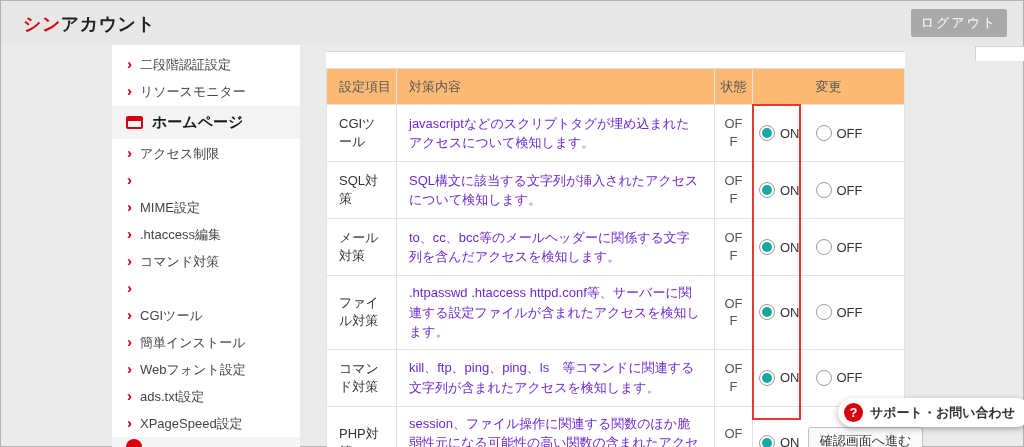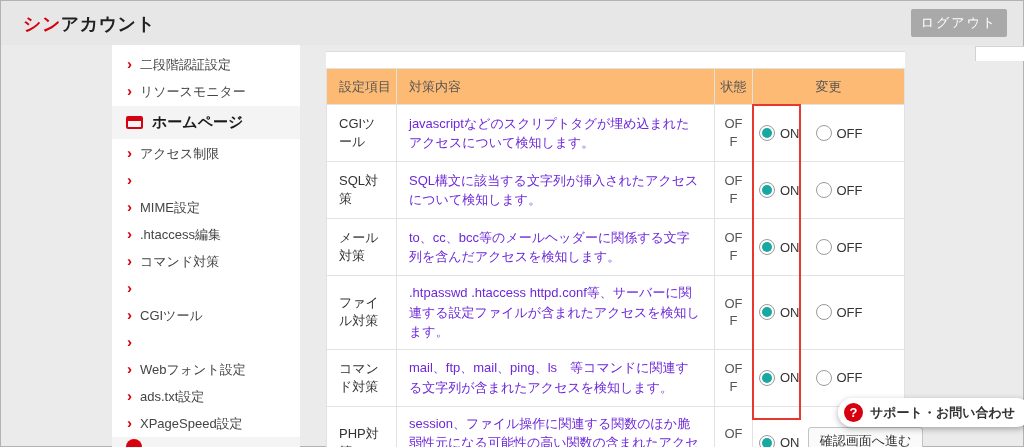--- a/index.html
+++ b/index.html
@@ -133,20 +133,21 @@
         <span class="chev">›</span>
       </div>
 
       <div class="side-item">
         <span class="chev">›</span>
         <span>CGIツール</span>
       </div>
 
       <div class="side-item">
         <span class="chev">›</span>
+        <span>簡単インストール</span>
       </div>
 
       <div class="side-item">
         <span class="chev">›</span>
         <span>Webフォント設定</span>
       </div>
 
       <div class="side-item">
         <span class="chev">›</span>
         <span>ads.txt設定</span>
@@ -247,21 +248,21 @@
                 <label class="radio-group off">
                   <span class="radio"></span>
                   <span class="radio-label">OFF</span>
                 </label>
               </div>
             </td>
           </tr>
 
           <tr>
             <td class="c-item">コマンド対策</td>
-            <td class="c-desc">mail、ftp、mail、ping、ls　等コマンドに関連する文字列が含まれたアクセスを検知します。</td>
+            <td class="c-desc">kill、ftp、ping、ping、ls　等コマンドに関連する文字列が含まれたアクセスを検知します。</td>
             <td class="c-status"><span class="status-wrap">OFF</span></td>
             <td class="c-change">
               <div class="radio-row">
                 <label class="radio-group on">
                   <span class="radio checked"></span>
                   <span class="radio-label">ON</span>
                 </label>
                 <label class="radio-group off">
                   <span class="radio"></span>
                   <span class="radio-label">OFF</span>

